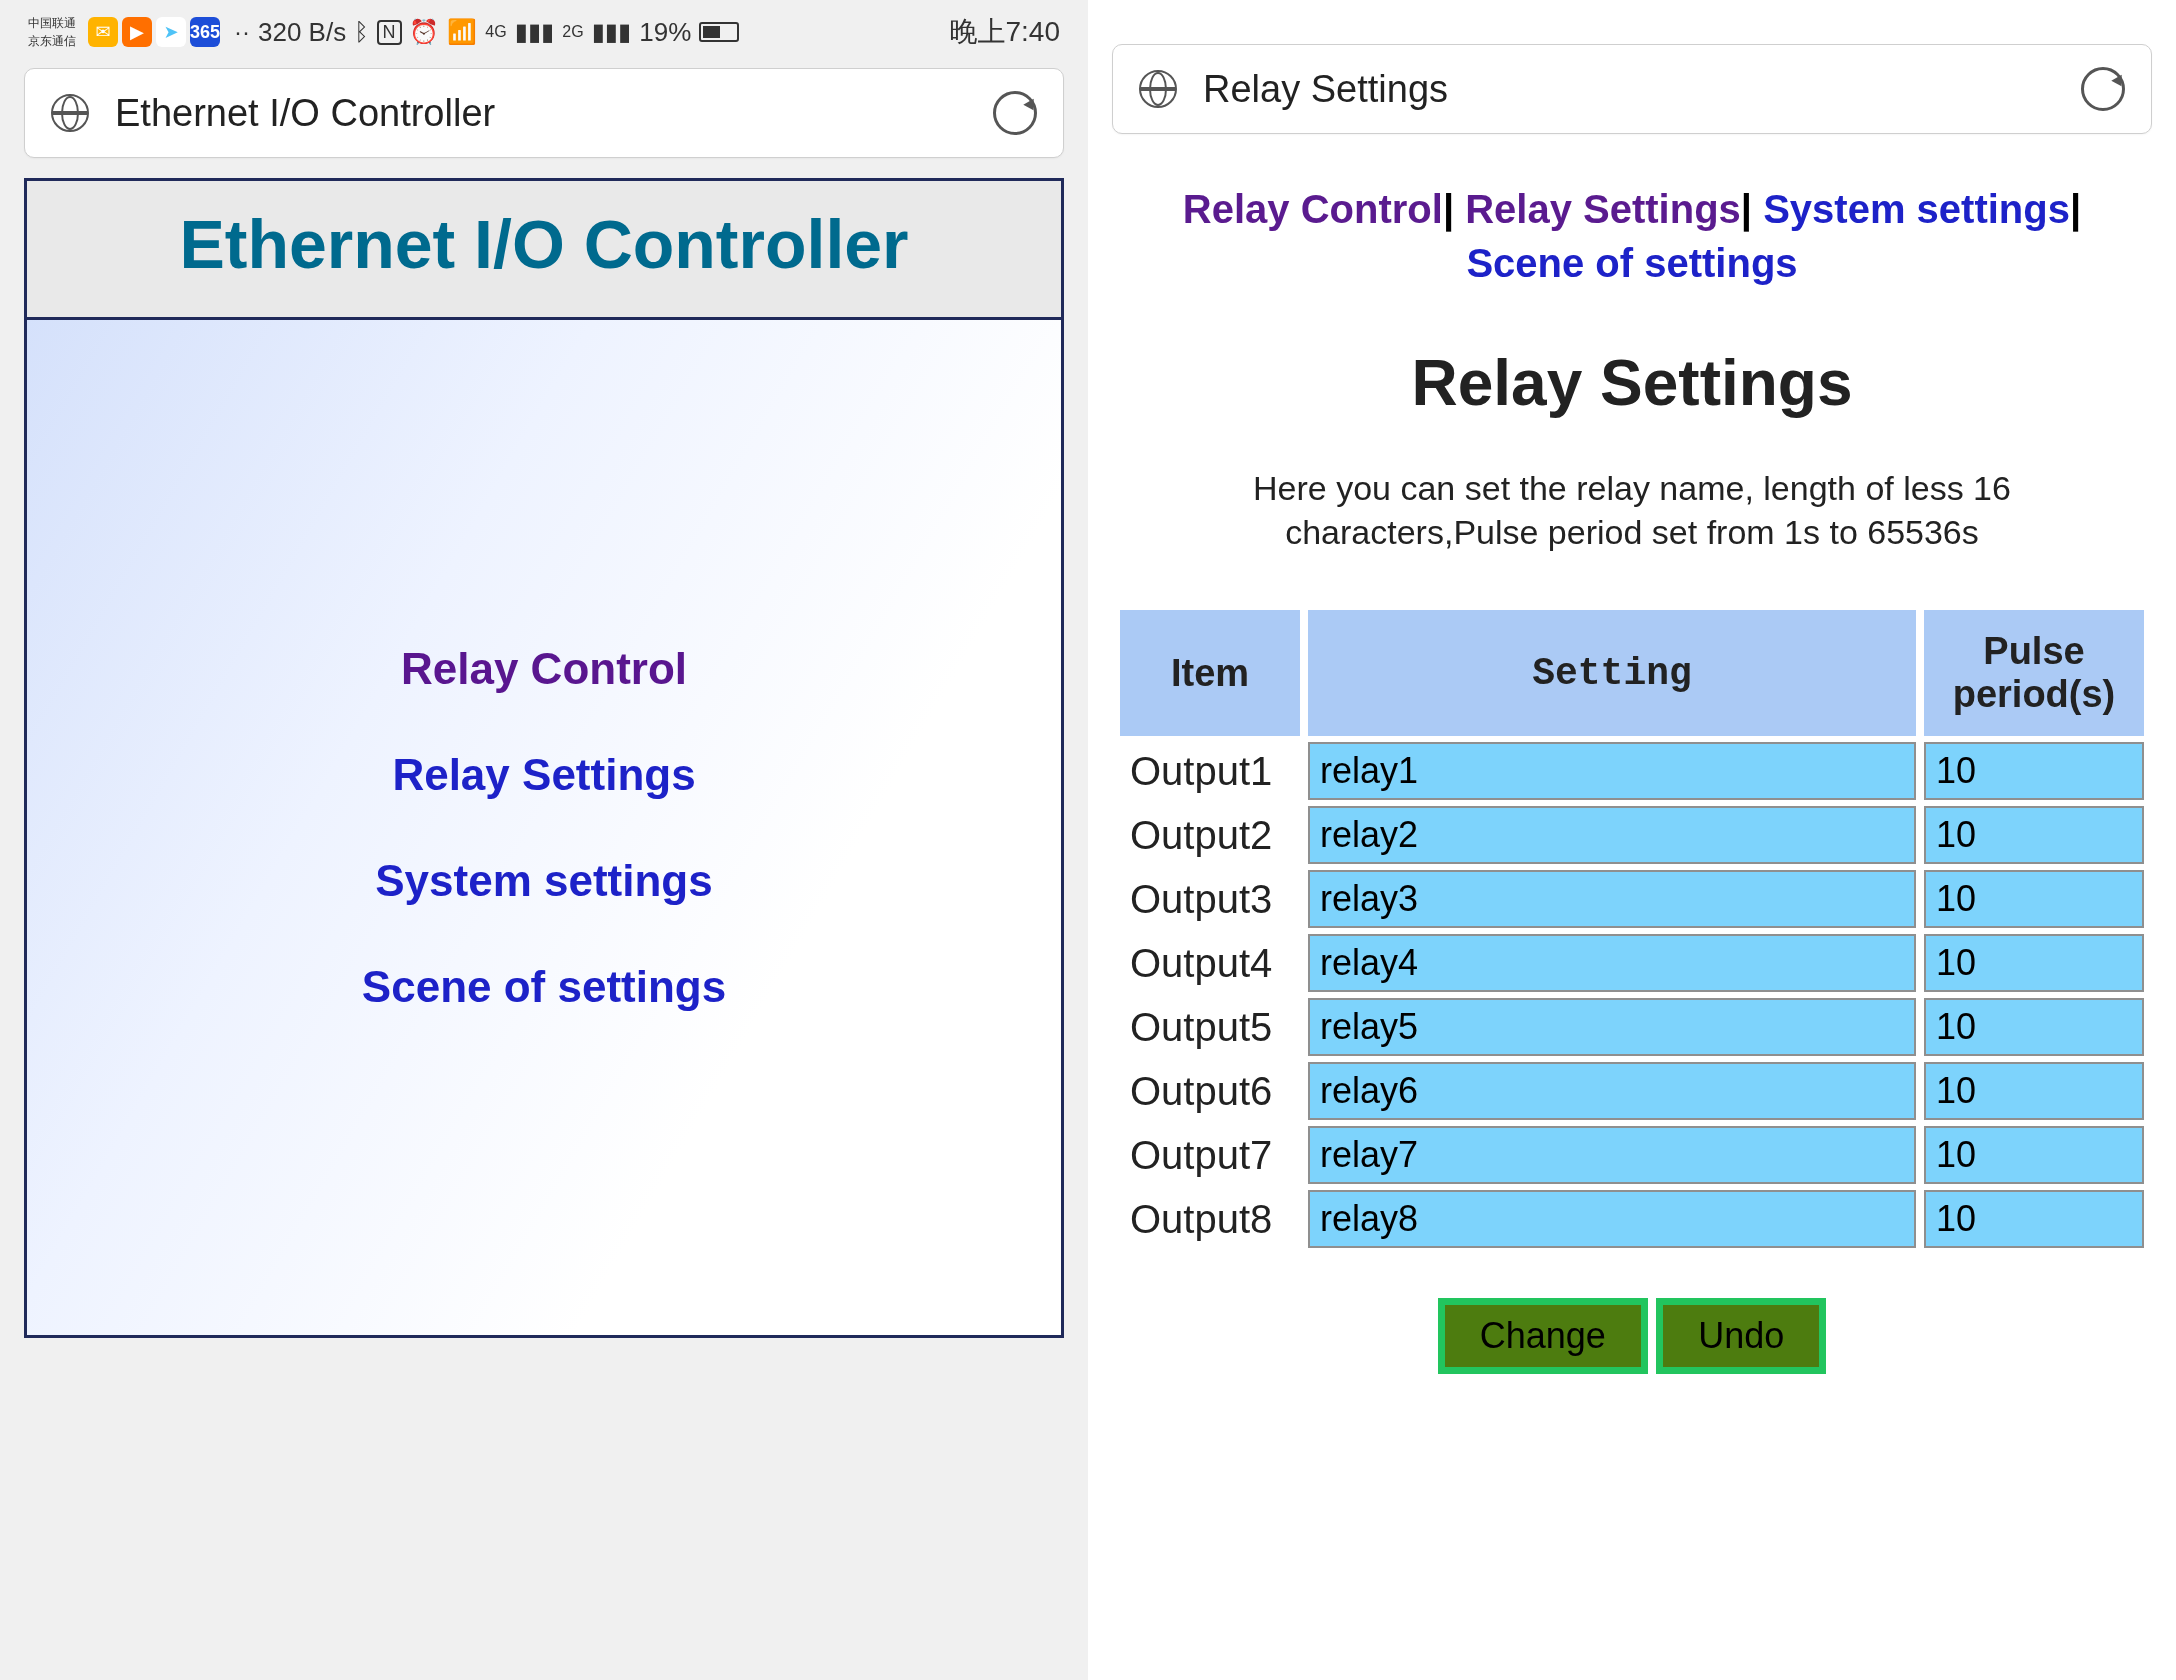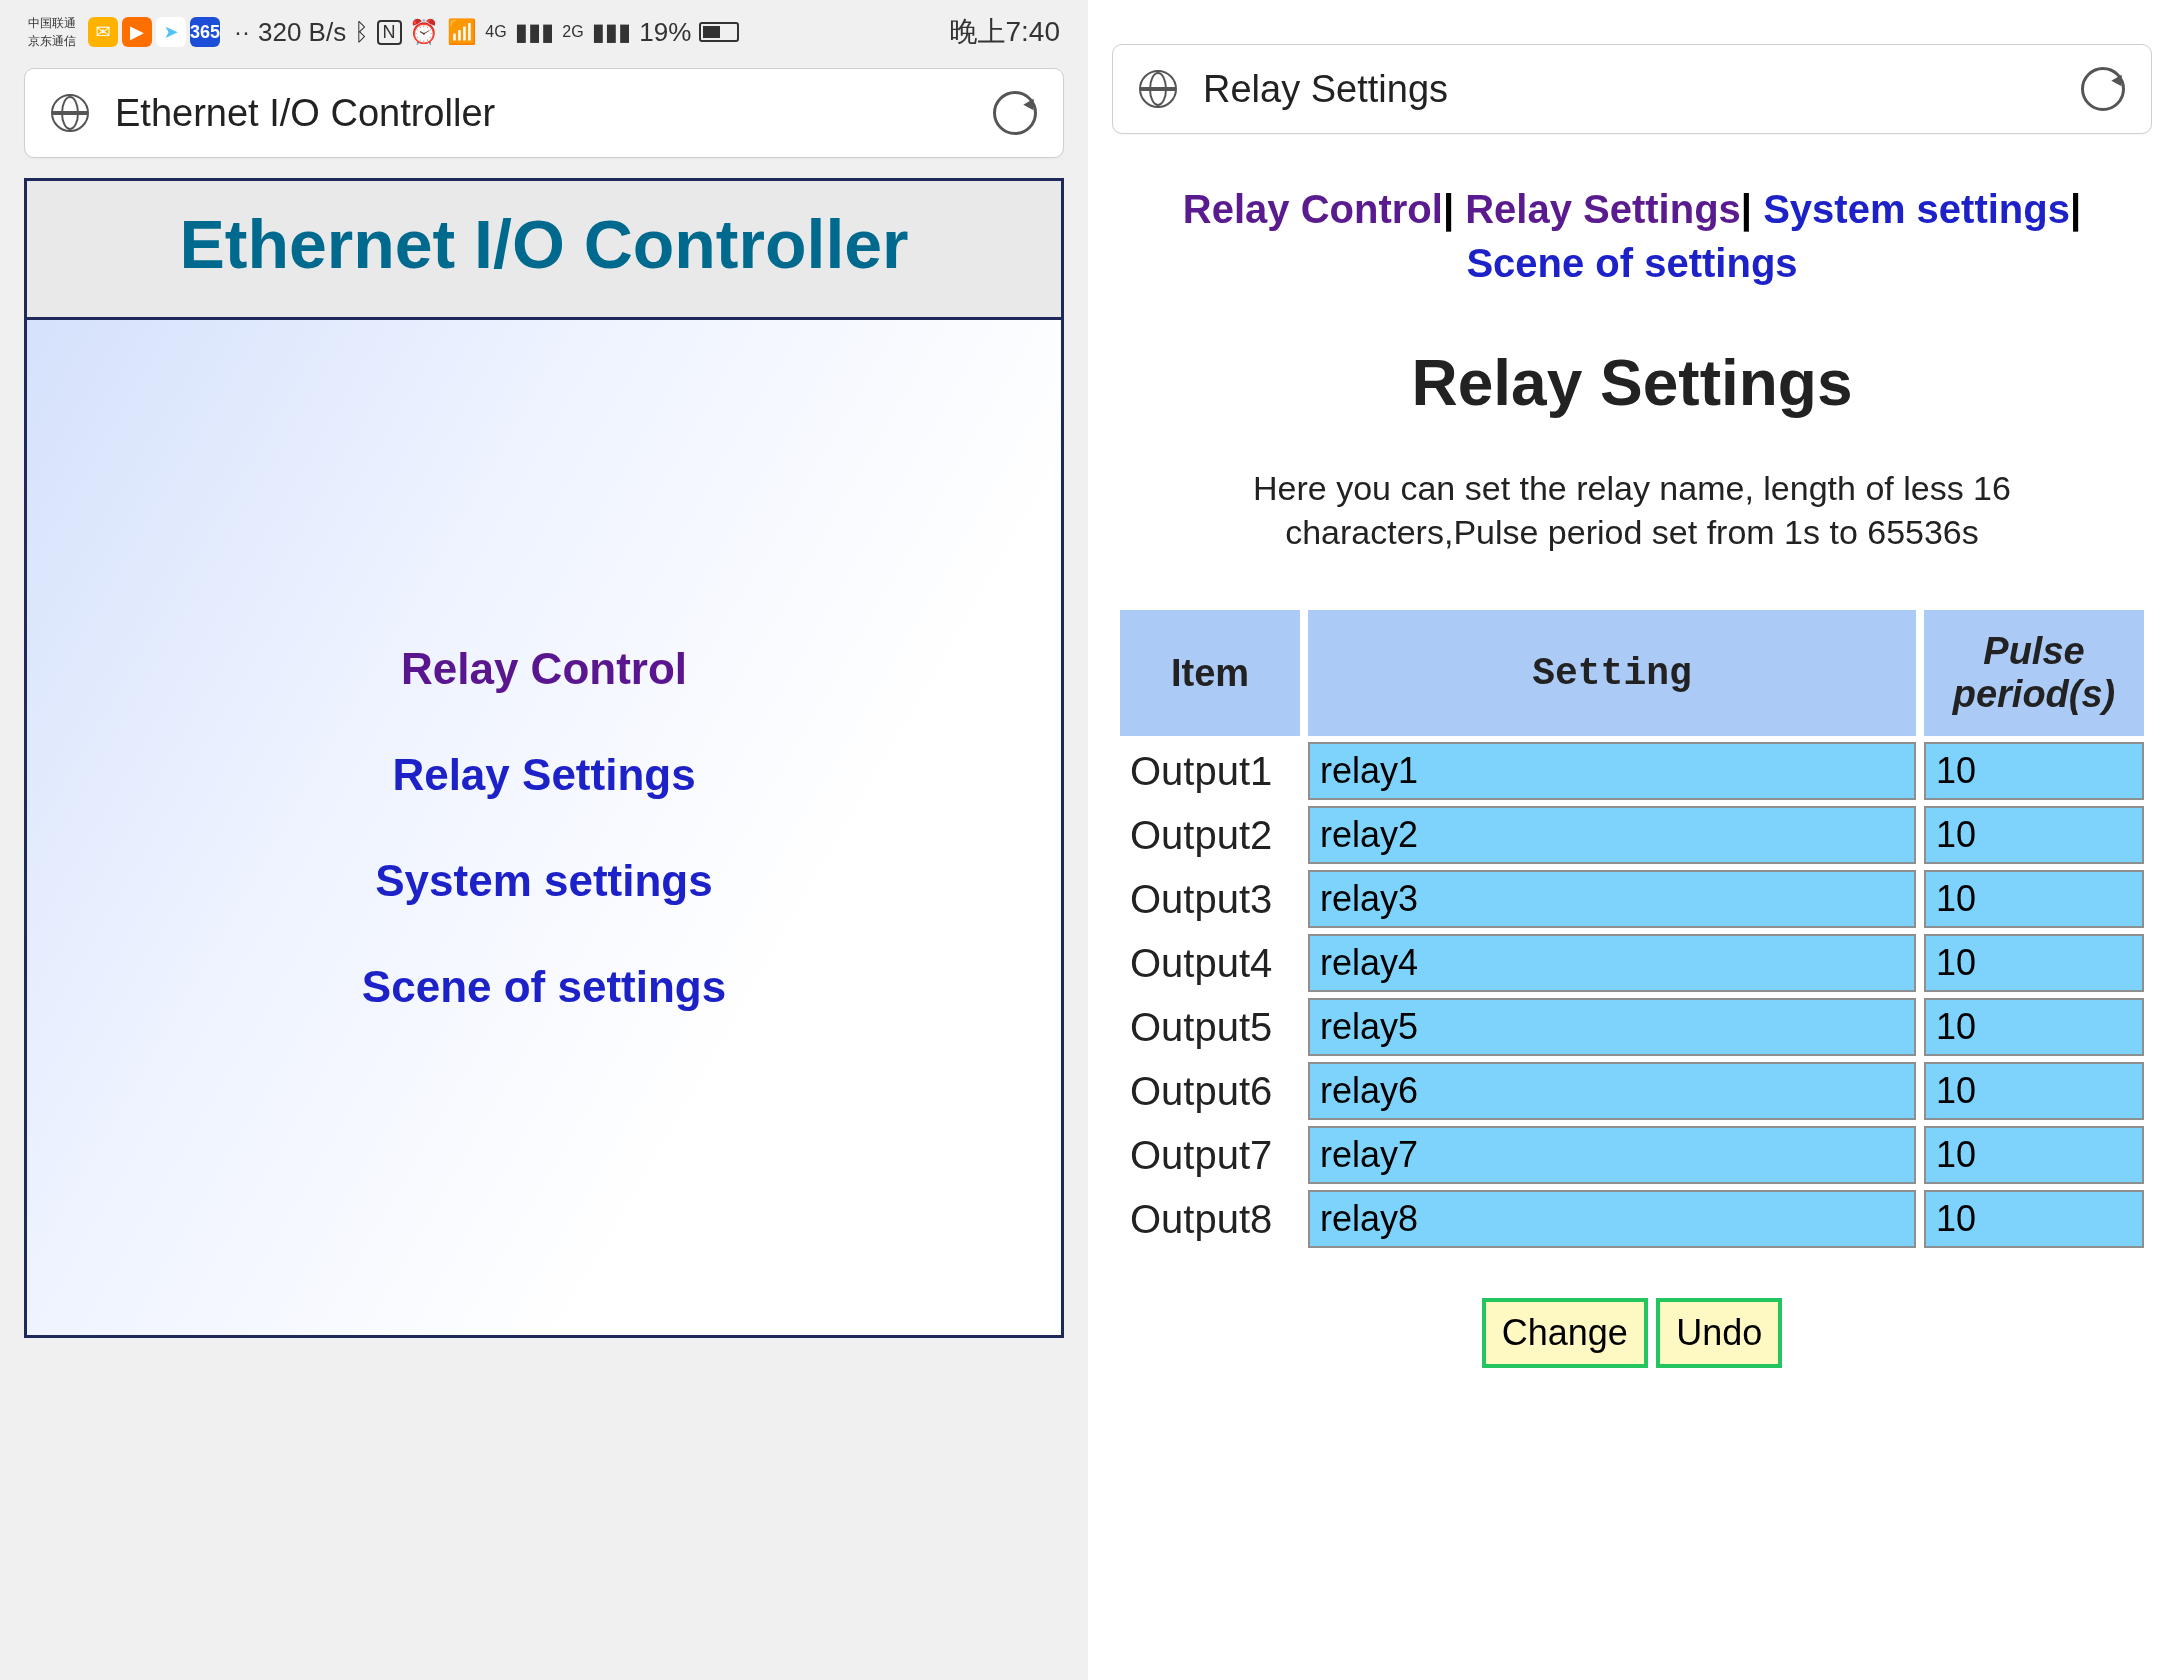--- a/index.html
+++ b/index.html
@@ -164,29 +164,29 @@
   }
   .rs-input {
     width: 100%;
     font-size: 36px;
     padding: 6px 10px;
     border: 2px solid #8f8f8f;
     background:#7dd3fc;
   }
   .col-item  { width: 180px; margin-left: 44px; }
   .col-set   { width: auto; font-family: Liberation Mono, monospace; }
-  .col-pulse { width: 220px; font-style: italic; }
+  .col-pulse { width: 220px; }
 
   
   .btn-row { text-align:center; margin-top: 44px; }
   .btn {
     font-size: 36px;
-    padding: 10px 16px;
-    border: 4px solid #22c55e;
-    background: #fef9c3;
+    padding: 10px 35px;
+    border: 7px solid #22c55e;
+    background: #4d7c0f;
     cursor: pointer;
   }
   .btn + .btn { margin-left: 4px; }
 </style>
 </head>
 <body>
 
 <div class="pane left-pane">
 
   <div class="status-bar">

